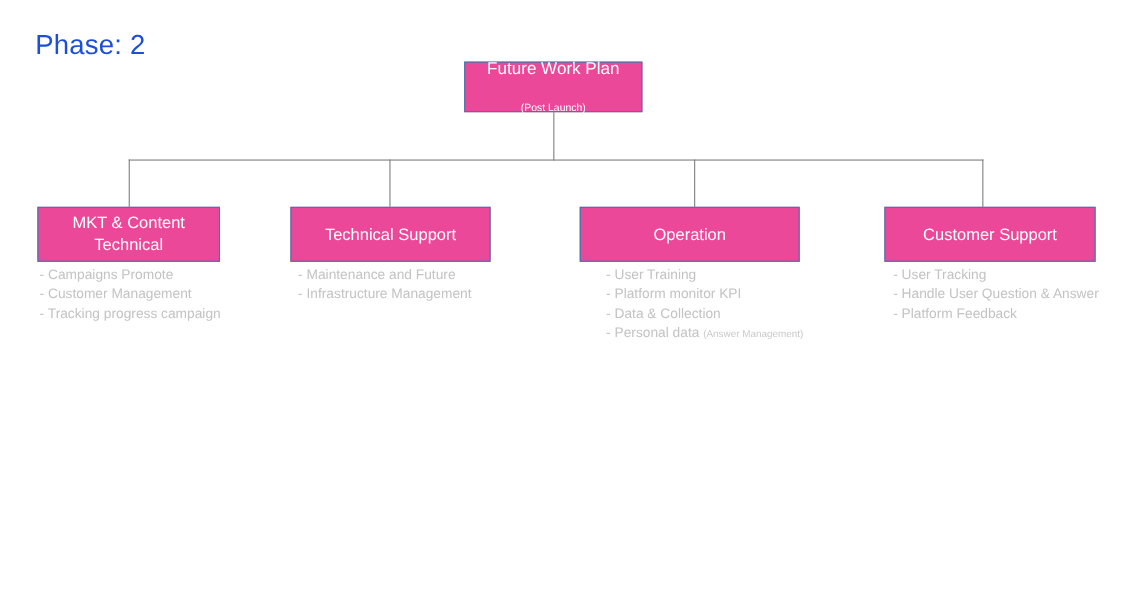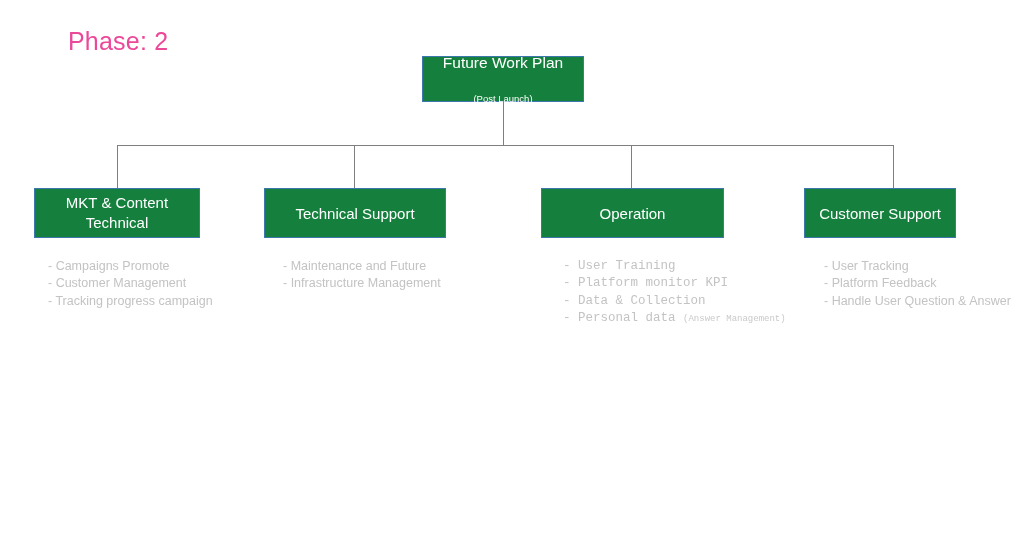--- a/index.html
+++ b/index.html
@@ -21,38 +21,37 @@
     overflow: hidden;
   }
 
   
   #phase-title {
     position: absolute;
     left: 32px;
     top: 26px;
     font-size: 25px;
     line-height: 30px;
-    color: #ec4899;
+    color: #1d4ed8;
     letter-spacing: 0.2px;
     white-space: nowrap;
-    margin-left: 36px;
   }
 
   
   .conn {
     position: absolute;
     background: #7f7f7f;
   }
   .conn-v { width: 1px; }
   .conn-h { height: 1px; }
 
   
   .node {
     position: absolute;
-    background: #15803d;
+    background: #ec4899;
     border: 1px solid #3d77ad;
     box-sizing: border-box;
     display: flex;
     flex-direction: column;
     align-items: center;
     justify-content: center;
     color: #ffffff;
     text-align: center;
   }
 
@@ -78,46 +77,45 @@
   }
   #root-node .node-title { font-size: 15.5px; }
 
   .child-node {
     top: 188px;
     height: 50px;
   }
 
   #node-mkt       { left: 34px;  width: 166px; }
   #node-technical { left: 264px; width: 182px; justify-content: center; }
-  #node-operation { left: 541px; width: 183px; }
-  #node-customer  { left: 804px; width: 152px; }
+  #node-operation { left: 527px; width: 200px; }
+  #node-customer  { left: 804px; width: 192px; }
 
   #node-mkt .node-title { line-height: 20px; }
 
   
   .bullets {
     position: absolute;
-    top: 258px;
+    top: 242px;
     font-size: 12.5px;
     line-height: 16.3px;
     color: #c3c3c3;
     white-space: nowrap;
-    margin-left: 12px;
   }
   .bullets .bullet {
     display: block;
   }
   .bullets .note {
     font-size: 9px;
     color: #c9c9c9;
   }
 
   #bullets-mkt       { left: 36px; }
   #bullets-technical { left: 271px; }
-  #bullets-operation { left: 551px; font-family: Liberation Mono, monospace; }
+  #bullets-operation { left: 551px; }
   #bullets-customer  { left: 812px; }
 </style>
 </head>
 <body>
 
 <div id="slide">
 
   <div id="phase-title">Phase: 2</div>
 
   <div class="conn conn-v" style="left:503px; top:102px; height:44px;"></div>
@@ -187,20 +185,20 @@
     <span class="bullet">
       <span>- Personal data </span><span class="note">(Answer Management)</span>
     </span>
   </div>
 
   <div class="bullets" id="bullets-customer">
     <span class="bullet">
       <span>- User Tracking</span><span class="note"></span>
     </span>
     <span class="bullet">
+      <span>- Handle User Question &amp; Answer</span><span class="note"></span>
+    </span>
+    <span class="bullet">
       <span>- Platform Feedback</span><span class="note"></span>
     </span>
-    <span class="bullet">
-      <span>- Handle User Question &amp; Answer</span><span class="note"></span>
-    </span>
   </div>
 
 </div>
 
 </body></html>

